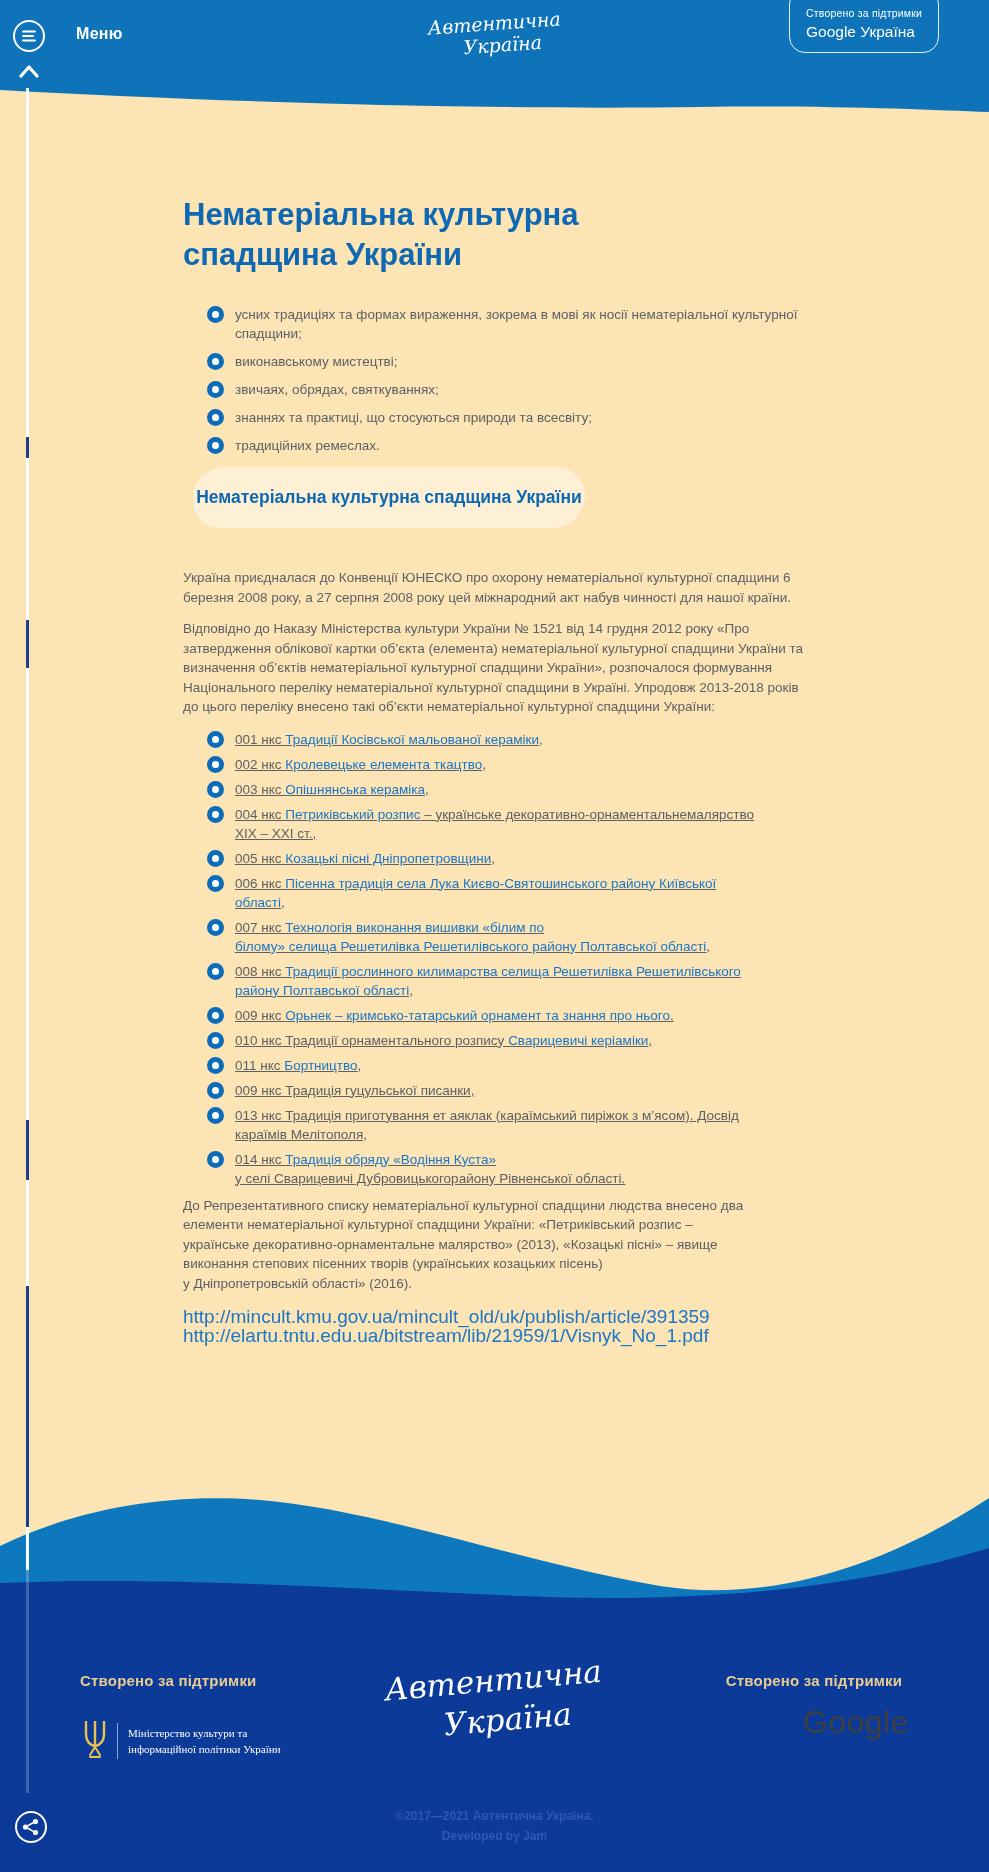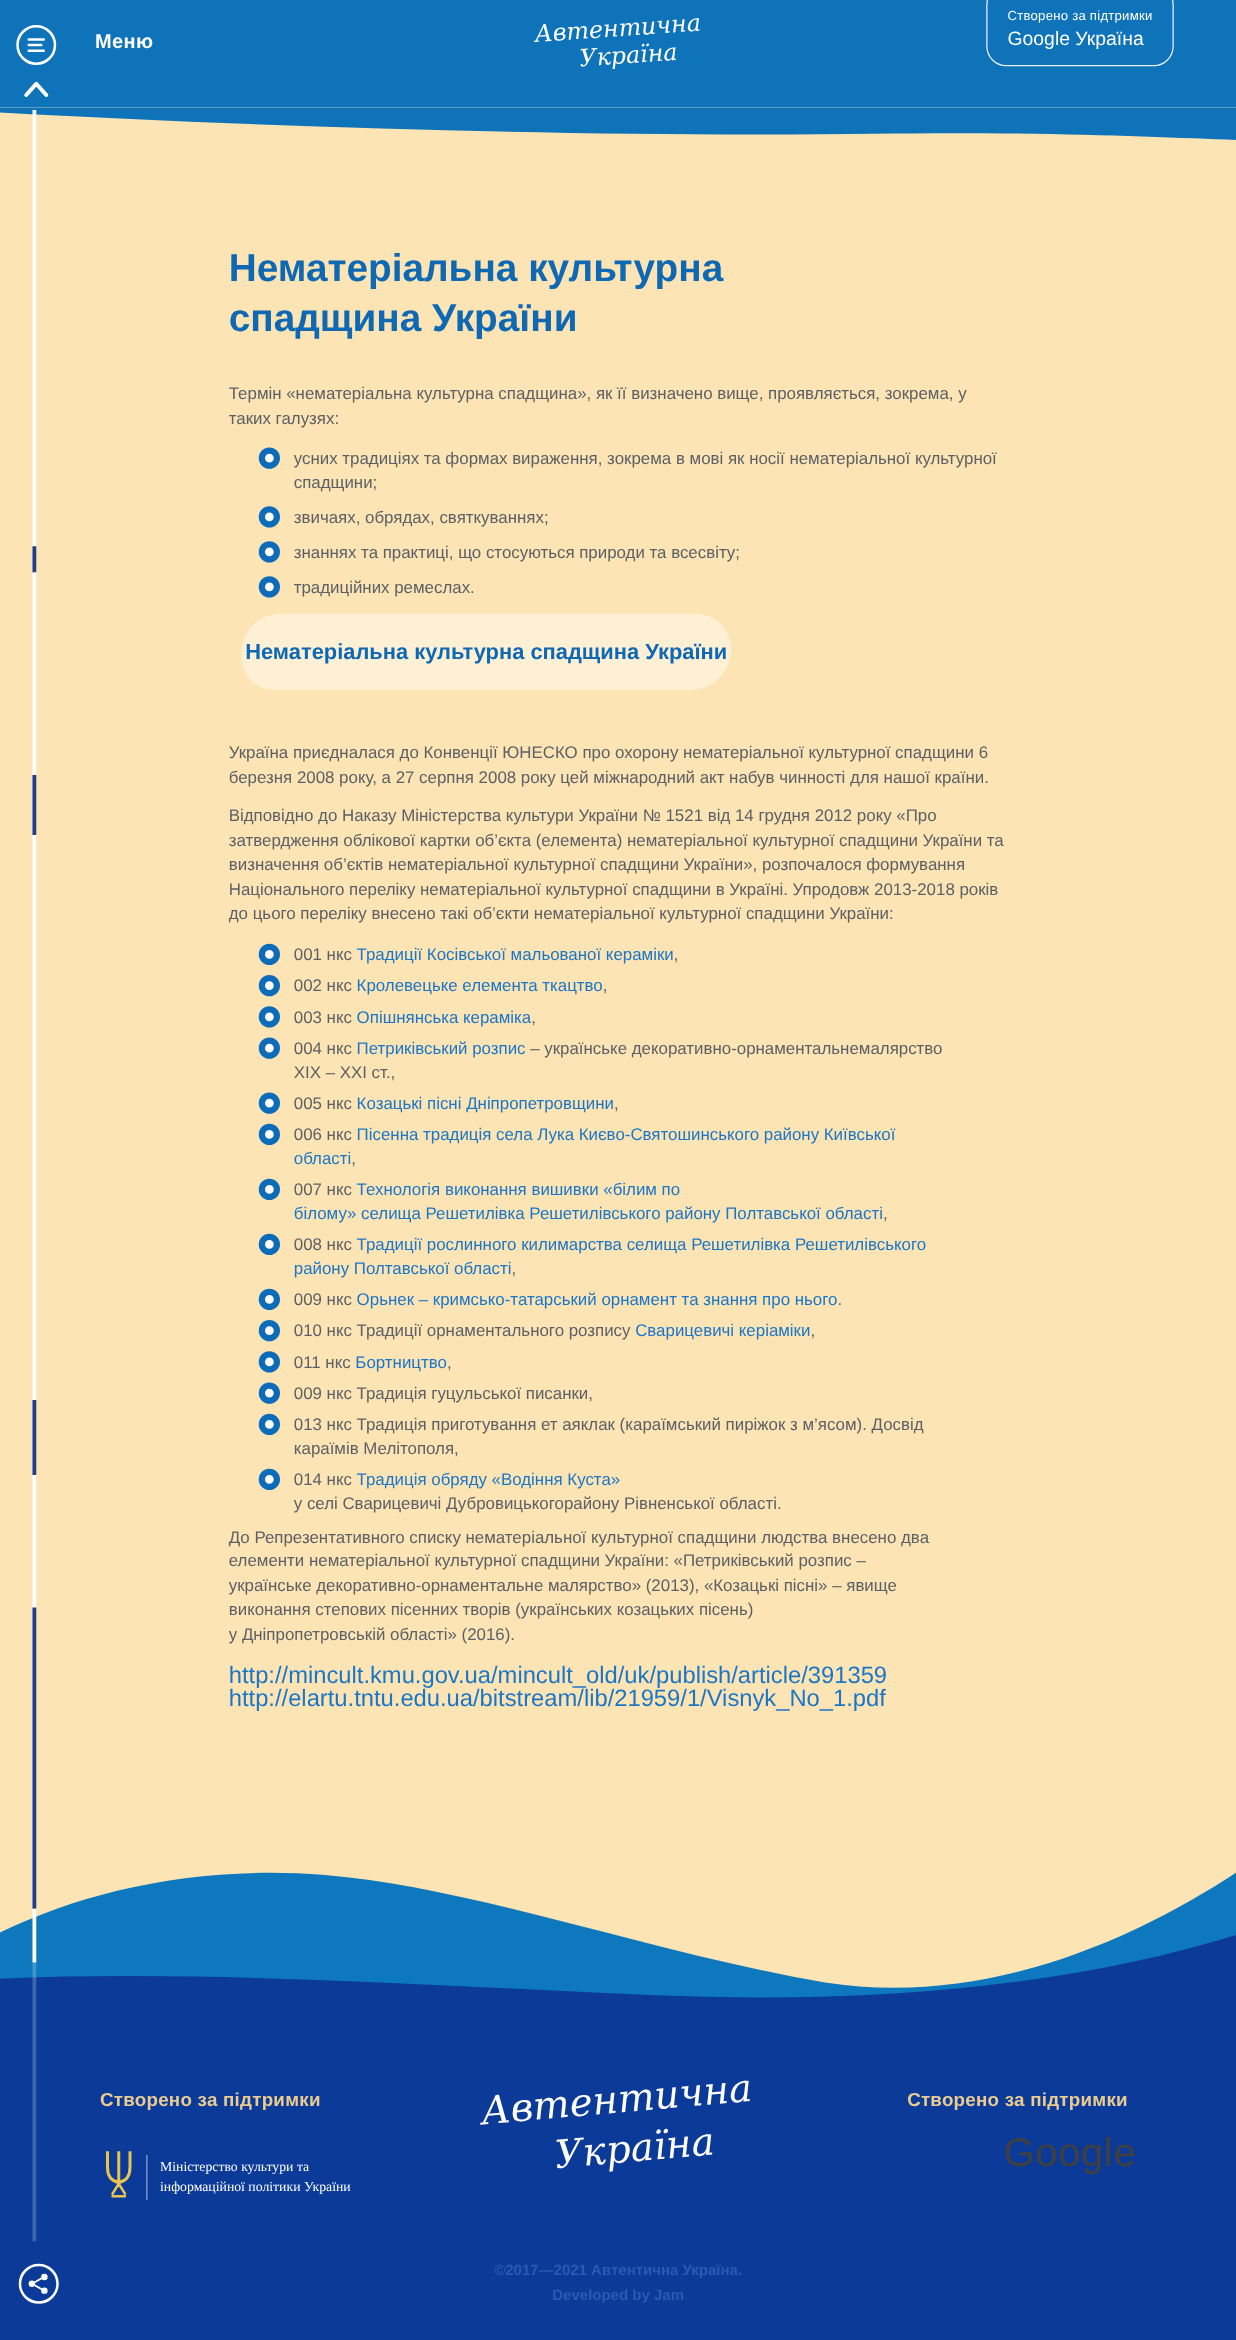--- a/index.html
+++ b/index.html
@@ -38,21 +38,21 @@
   h1{margin:0 0 30px;font-size:31px;line-height:40px;color:var(--heading-blue);width:540px;font-weight:bold;}
   main p{margin:0;line-height:19.5px;}
   ul{list-style:none;margin:13px 0 0;padding:0 0 0 24px;}
   li{position:relative;padding-left:28px;margin-bottom:9px;line-height:19px;white-space:pre-line;}
   .ring{position:absolute;left:0;top:1px;width:7px;height:7px;background:#fff;border:5px solid var(--bullet-blue);border-radius:50%;}
   .pill{margin:12px 0 0 10px;width:392px;padding:20px 0;border-radius:42px 38px 44px 36px;
         background:var(--pill-cream);text-align:center;font-size:17.5px;font-weight:bold;color:var(--heading-blue);}
   .p1{margin-top:40px;}
   .p2{margin-top:12px;}
   .heritage{width:552px;}
-  .heritage li{margin-bottom:6px;}
+  .heritage li{margin-bottom:6px;text-decoration:underline;}
   .h-link{color:var(--link-blue);text-decoration:none;cursor:pointer;}
   .p3{margin-top:8px;white-space:pre-line;}
   .links{margin-top:14px;}
   .links a{display:block;color:var(--link-blue);text-decoration:none;line-height:19px;font-size:19px;cursor:pointer;}
   
   footer{position:absolute;top:1488px;left:0;width:989px;height:384px;}
   .footer-wave{position:absolute;top:0;left:0;display:block;}
   .fw-light{fill:var(--wave-blue);}
   .fw-dark{fill:var(--footer-blue);}
   .footer-solid{position:absolute;top:150px;left:0;width:989px;height:234px;background:var(--footer-blue);}
@@ -116,24 +116,24 @@
     <div class="seg-w" style="top:668px;height:452px;"></div>
     <div class="seg-n" style="top:1120px;height:60px;"></div>
     <div class="seg-w" style="top:1180px;height:106px;"></div>
     <div class="seg-n" style="top:1286px;height:241px;"></div>
     <div class="seg-w" style="top:1527px;height:43px;"></div>
     <div class="seg-f" style="top:1570px;height:223px;"></div>
   </div>
 
   <main>
     <h1>Нематеріальна культурна спадщина України</h1>
-    <p class="intro">Термін «нематеріальна культурна спадщина», як її визначено вище, проявляється, зокрема, у таких галузях:</p>
 
     <ul id="domains-list">
         <li><span class="ring"></span><span>усних традиціях та формах вираження, зокрема в мові як носії нематеріальної культурної спадщини;</span></li>
+        <li><span class="ring"></span><span>виконавському мистецтві;</span></li>
         <li><span class="ring"></span><span>звичаях, обрядах, святкуваннях;</span></li>
         <li><span class="ring"></span><span>знаннях та практиці, що стосуються природи та всесвіту;</span></li>
         <li><span class="ring"></span><span>традиційних ремеслах.</span></li>
       </ul>
 
     <div class="pill">
       <span>Нематеріальна культурна спадщина України</span>
     </div>
 
     <p class="p1">Україна приєдналася до Конвенції ЮНЕСКО про охорону нематеріальної культурної спадщини 6 березня 2008 року, а 27 серпня 2008 року цей міжнародний акт набув чинності для нашої країни.</p>

